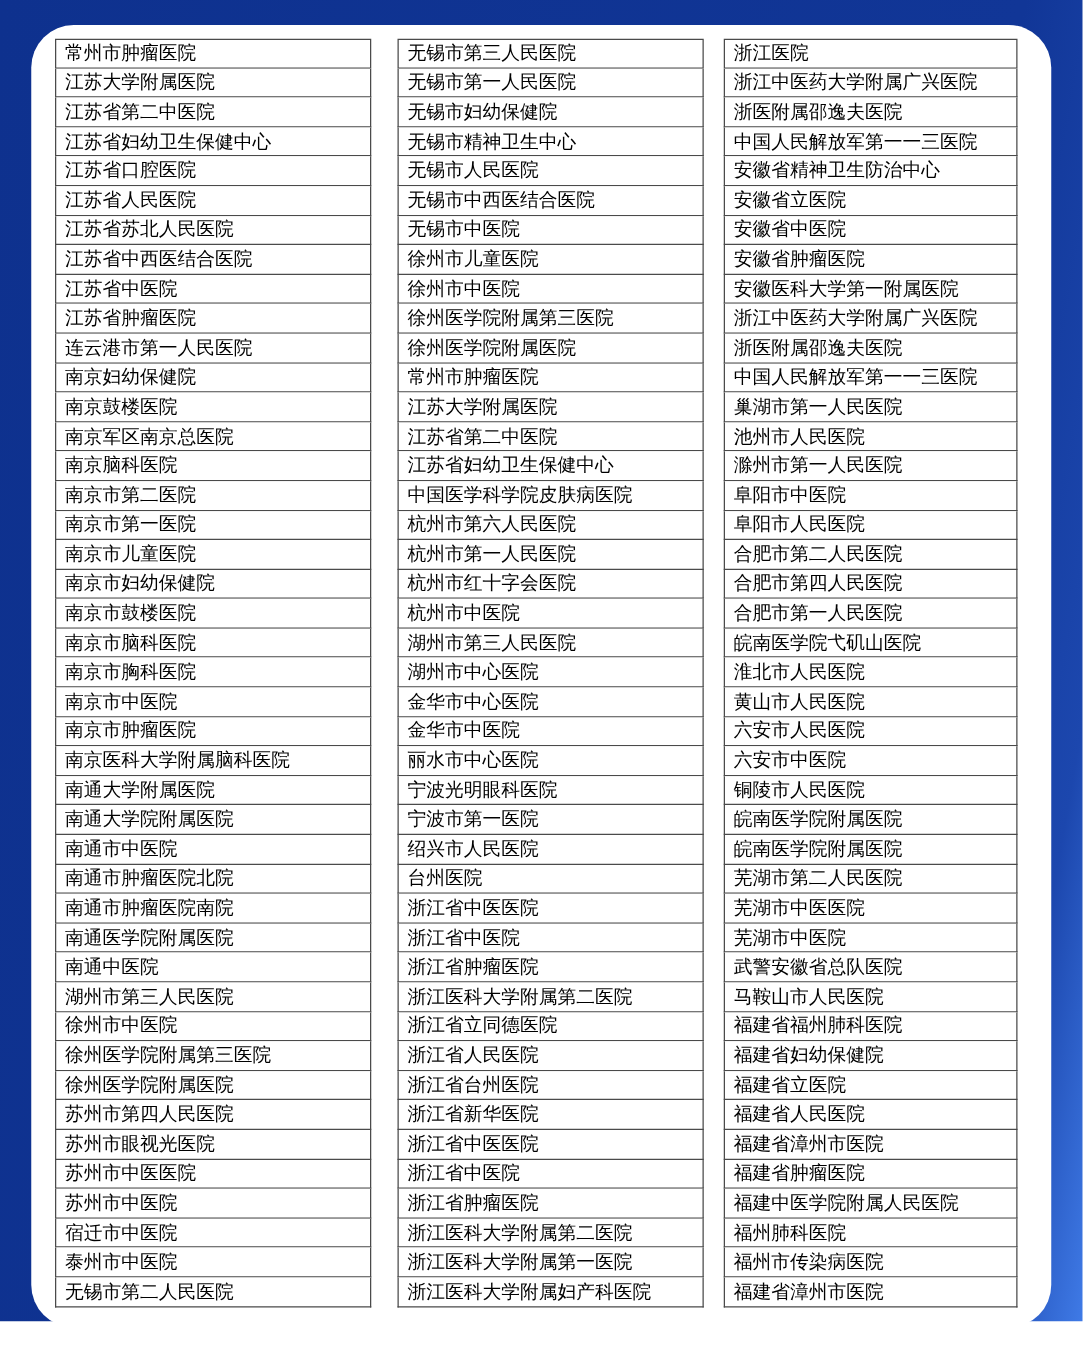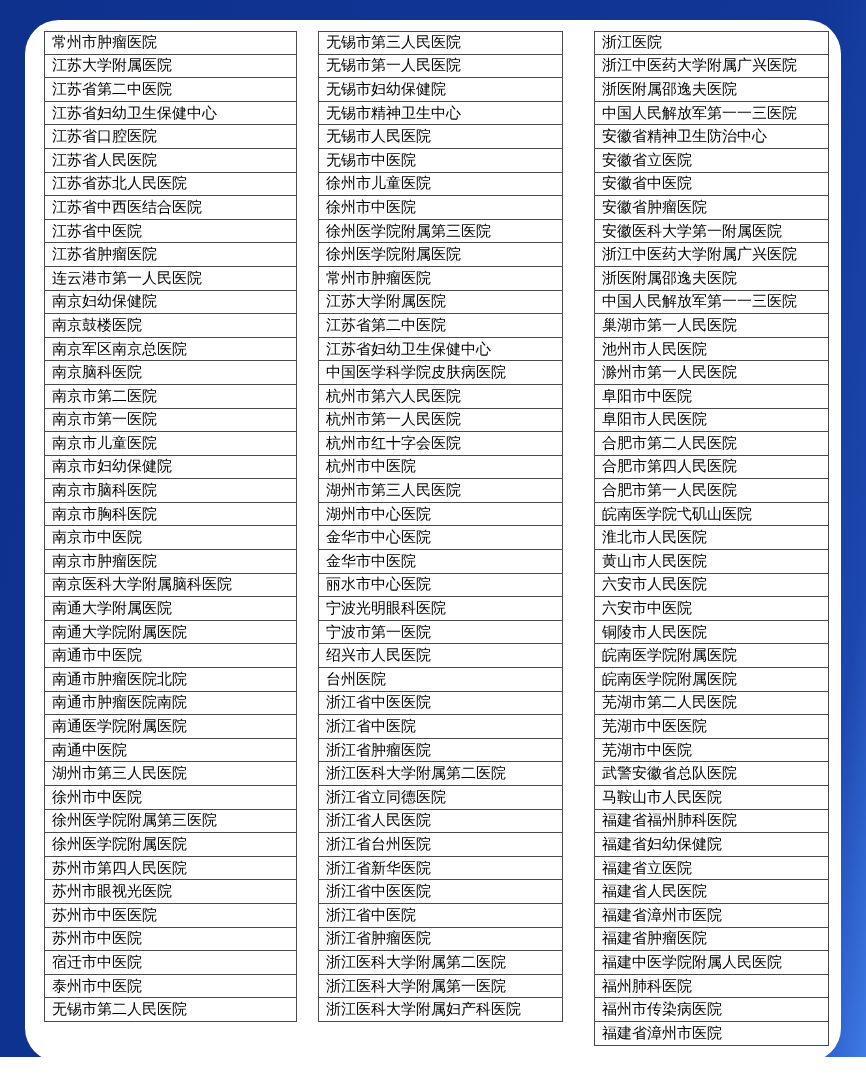--- a/index.html
+++ b/index.html
@@ -31,21 +31,21 @@
   }
   .columns {
     display: flex;
     flex-direction: row;
     align-items: flex-start;
   }
   .column {
     box-sizing: border-box;
   }
   .column-1 { width: 253px; margin-right: 21px; }
-  .column-2 { width: 245px; margin-right: 15px; }
+  .column-2 { width: 245px; }
   .column-3 { width: 251px; padding-left: 16px; }
   .cell {
     box-sizing: border-box;
     height: 23.6px;
     border: 1px solid #4a4a4a;
     border-top: none;
     display: flex;
     align-items: center;
     padding-left: 7px;
     font-size: 15px;
@@ -77,20 +77,21 @@
           <div class="cell">江苏省肿瘤医院</div>
           <div class="cell">连云港市第一人民医院</div>
           <div class="cell">南京妇幼保健院</div>
           <div class="cell">南京鼓楼医院</div>
           <div class="cell">南京军区南京总医院</div>
           <div class="cell">南京脑科医院</div>
           <div class="cell">南京市第二医院</div>
           <div class="cell">南京市第一医院</div>
           <div class="cell">南京市儿童医院</div>
           <div class="cell">南京市妇幼保健院</div>
+          <div class="cell">南京市鼓楼医院</div>
           <div class="cell">南京市脑科医院</div>
           <div class="cell">南京市胸科医院</div>
           <div class="cell">南京市中医院</div>
           <div class="cell">南京市肿瘤医院</div>
           <div class="cell">南京医科大学附属脑科医院</div>
           <div class="cell">南通大学附属医院</div>
           <div class="cell">南通大学院附属医院</div>
           <div class="cell">南通市中医院</div>
           <div class="cell">南通市肿瘤医院北院</div>
           <div class="cell">南通市肿瘤医院南院</div>
@@ -107,20 +108,21 @@
           <div class="cell">宿迁市中医院</div>
           <div class="cell">泰州市中医院</div>
           <div class="cell">无锡市第二人民医院</div>
         </div>
         <div class="column column-2">
           <div class="cell">无锡市第三人民医院</div>
           <div class="cell">无锡市第一人民医院</div>
           <div class="cell">无锡市妇幼保健院</div>
           <div class="cell">无锡市精神卫生中心</div>
           <div class="cell">无锡市人民医院</div>
+          <div class="cell">无锡市中西医结合医院</div>
           <div class="cell">无锡市中医院</div>
           <div class="cell">徐州市儿童医院</div>
           <div class="cell">徐州市中医院</div>
           <div class="cell">徐州医学院附属第三医院</div>
           <div class="cell">徐州医学院附属医院</div>
           <div class="cell">常州市肿瘤医院</div>
           <div class="cell">江苏大学附属医院</div>
           <div class="cell">江苏省第二中医院</div>
           <div class="cell">江苏省妇幼卫生保健中心</div>
           <div class="cell">中国医学科学院皮肤病医院</div>

